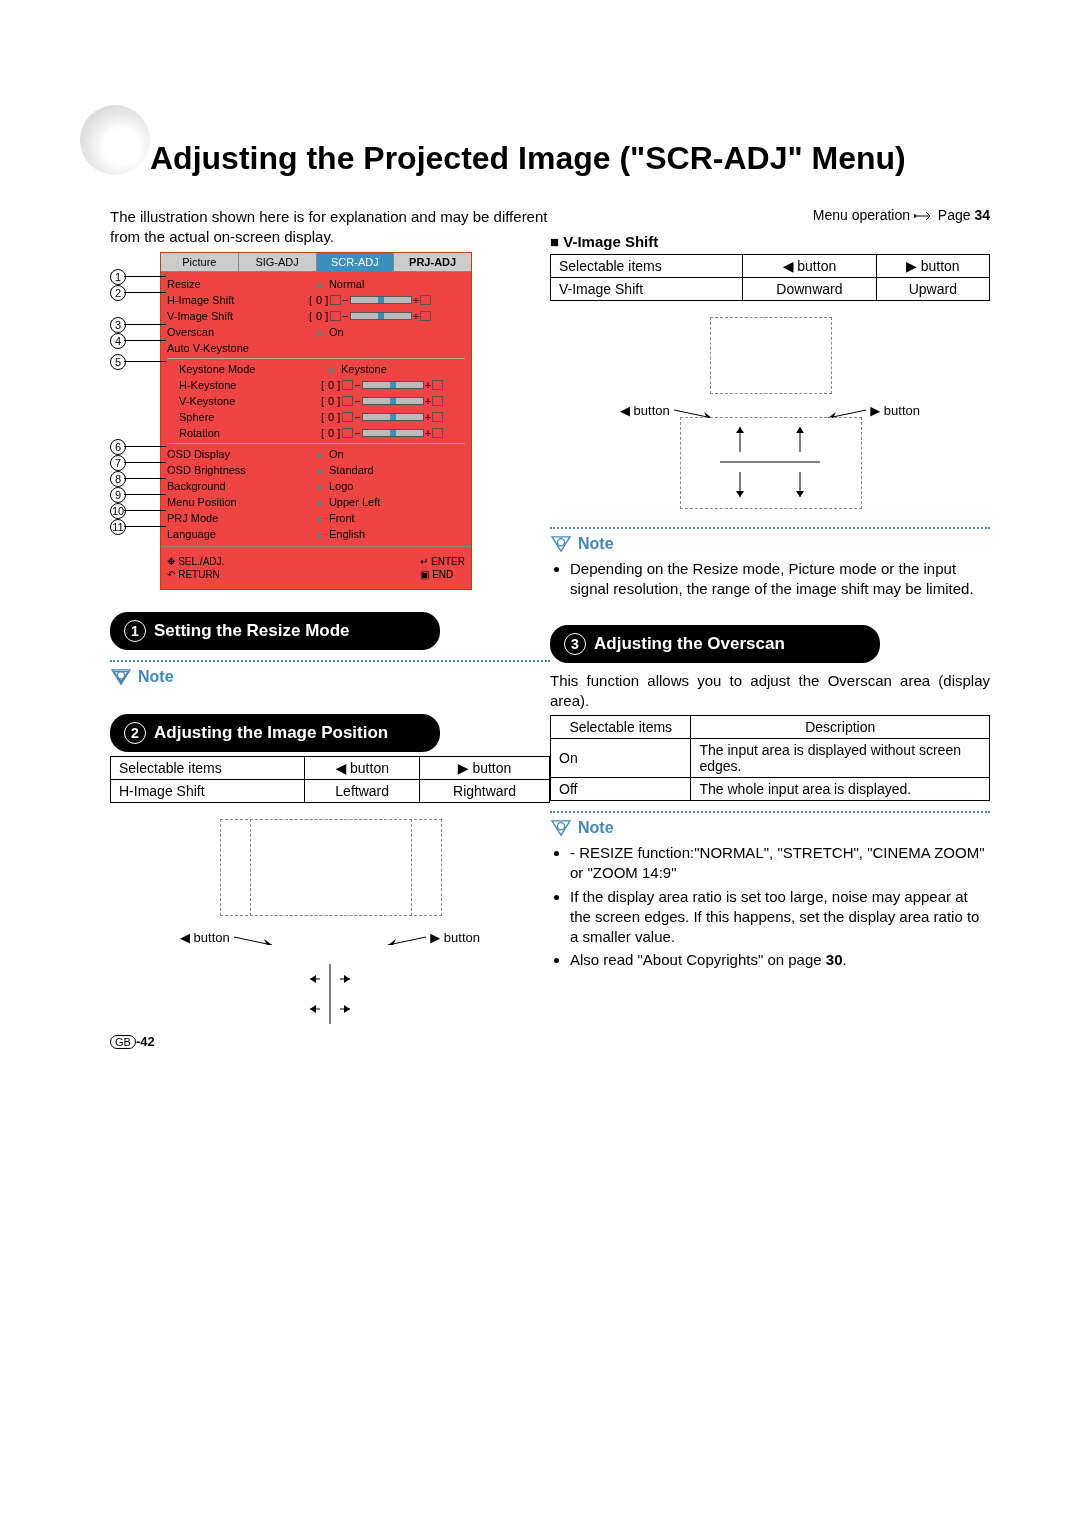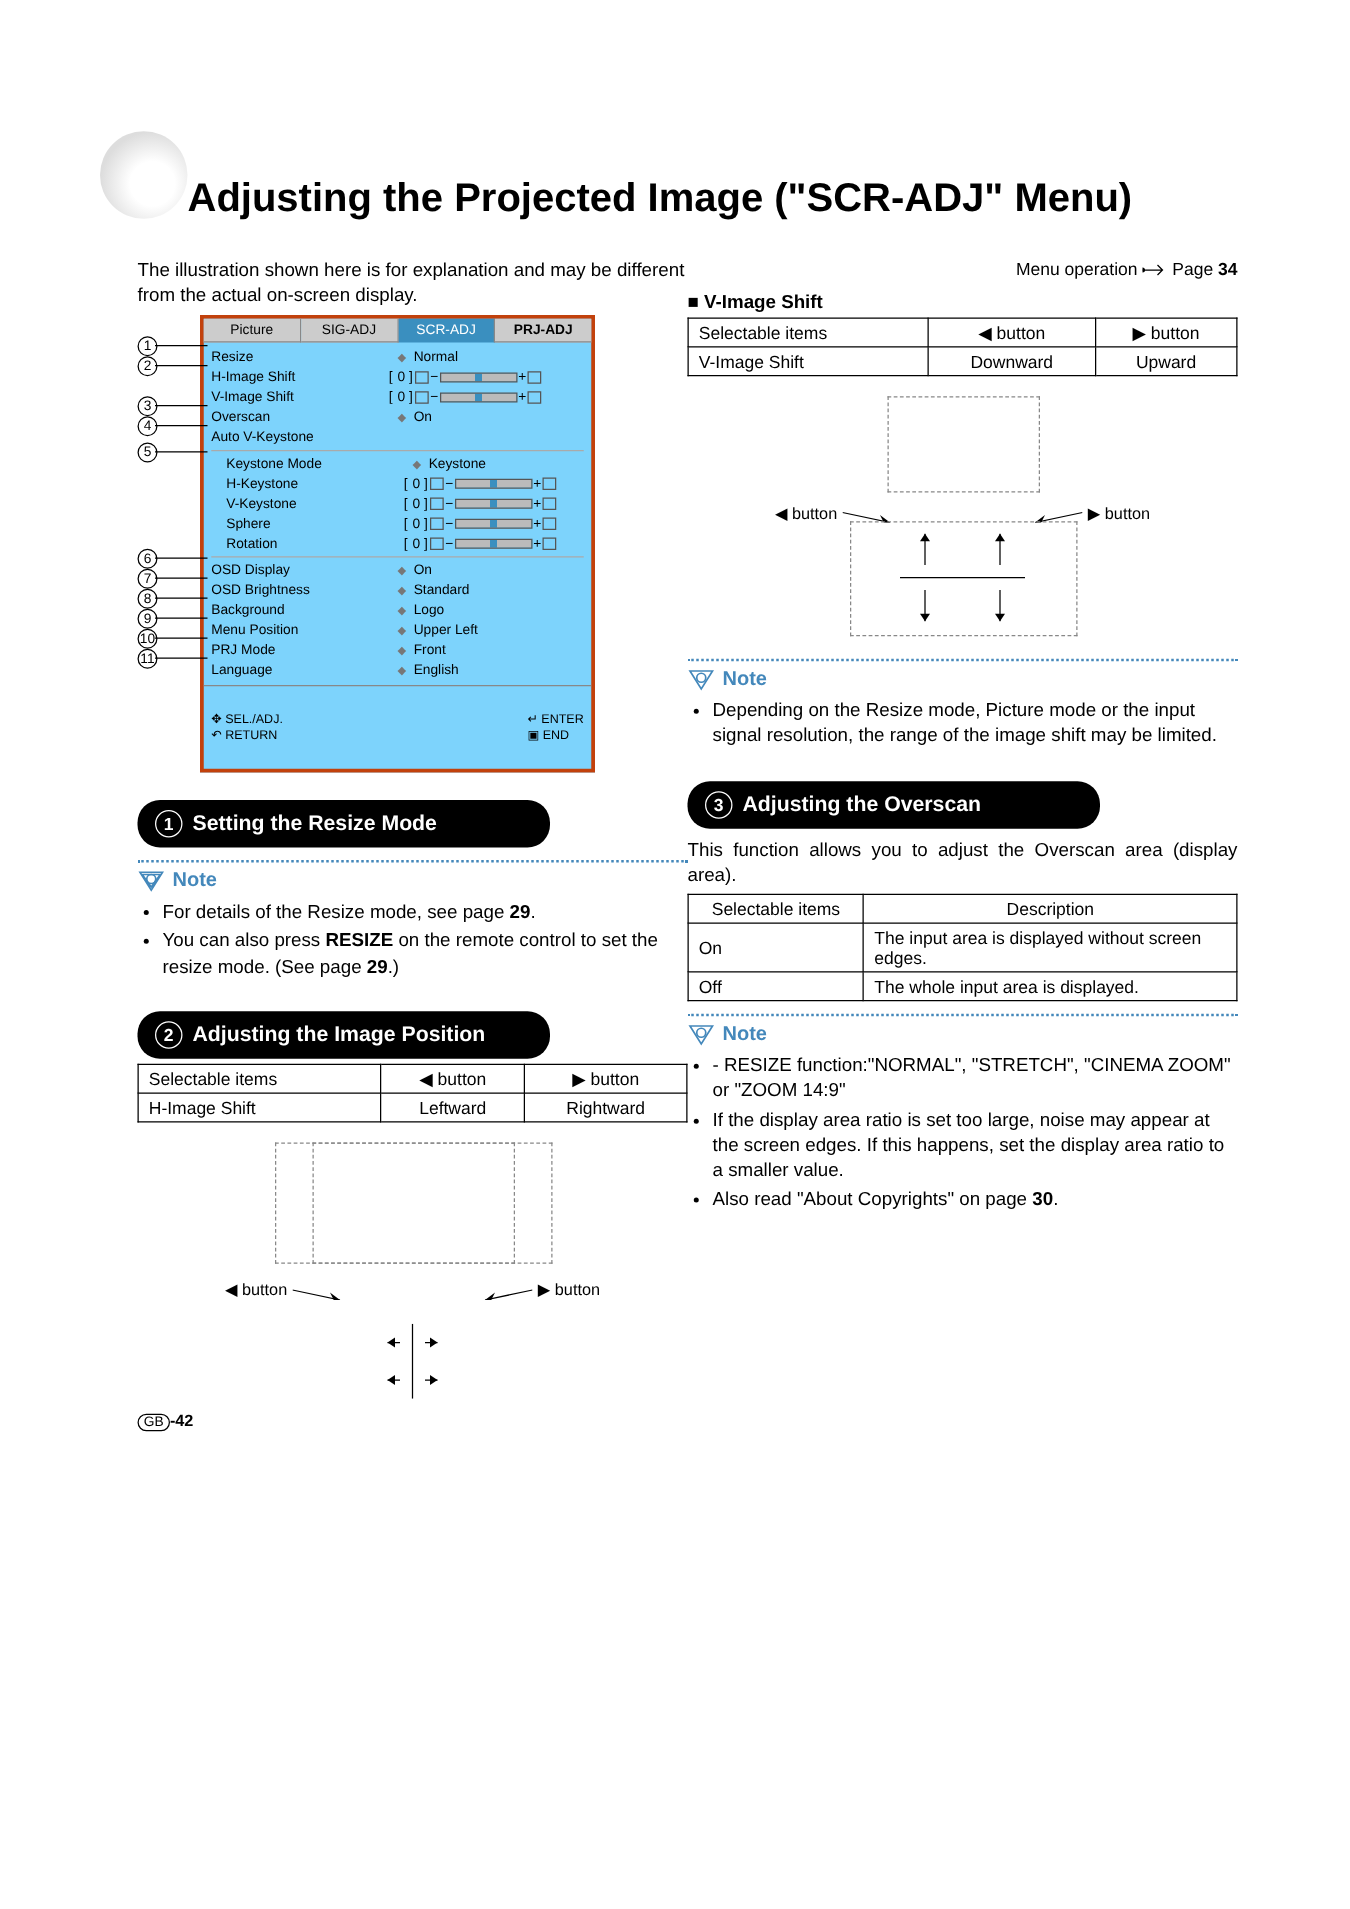--- a/index.html
+++ b/index.html
@@ -48,24 +48,24 @@
     line-height: 1.3;
     margin-bottom: 6px;
   }
 
   
   .osd-wrap {
     position: relative;
     padding-left: 50px;
   }
   .osd {
-    border: 3px solid #c2410c;
+    border: 1px solid #c2410c;
     font-size: 11px;
     width: 310px;
-    background: #7dd3fc;
+    background: #ef4444;
   }
   .osd-tabs {
     display: flex;
   }
   .osd-tabs > div {
     flex: 1;
     text-align: center;
     padding: 3px 0;
     border-right: 1px solid #888;
     border-bottom: 1px solid #888;
@@ -111,21 +111,21 @@
   }
   .slider .bar {
     display: inline-block;
     width: 60px; height: 6px;
     background: linear-gradient(to right, #bbb 0 45%, #3a8fbf 45% 55%, #bbb 55% 100%);
     border:1px solid #555;
   }
   .osd-sep { border-top: 1px solid #aaa; margin: 2px 0; }
   .osd-footer {
     border-top: 1px solid #888;
-    padding: 20px 6px;
+    padding: 8px 6px;
     display: flex;
     justify-content: space-between;
     font-size: 10px;
   }
   .osd-footer .l div, .osd-footer .r div { line-height: 1.3; }
 
   .callout-num {
     position: absolute;
     left: 0;
     font-size: 11px;
@@ -412,24 +412,20 @@
         <span>Setting the Resize Mode</span>
       </div>
       <hr class="dotline">
       <div class="note-head">
         <svg viewBox="0 0 24 20">
             <path d="M2 2 L22 2 L12 18 Z M4 4 L12 15 L20 4 Z" fill="none" stroke="#48b" stroke-width="1.5"></path>
             <circle cx="12" cy="8" r="4" fill="none" stroke="#48b" stroke-width="1.5"></circle>
           </svg>
         <span>Note</span>
       </div>
-      <ul class="note">
-        <li>For details of the Resize mode, see page <b>29</b>.</li>
-        <li>You can also press <b>RESIZE</b> on the remote control to set the resize mode. (See page <b>29</b>.)</li>
-      </ul>
 
       
       <div class="pill">
         <span class="num">2</span>
         <span>Adjusting the Image Position</span>
       </div>
 
       <table class="sel">
         <tbody>
             <tr>

